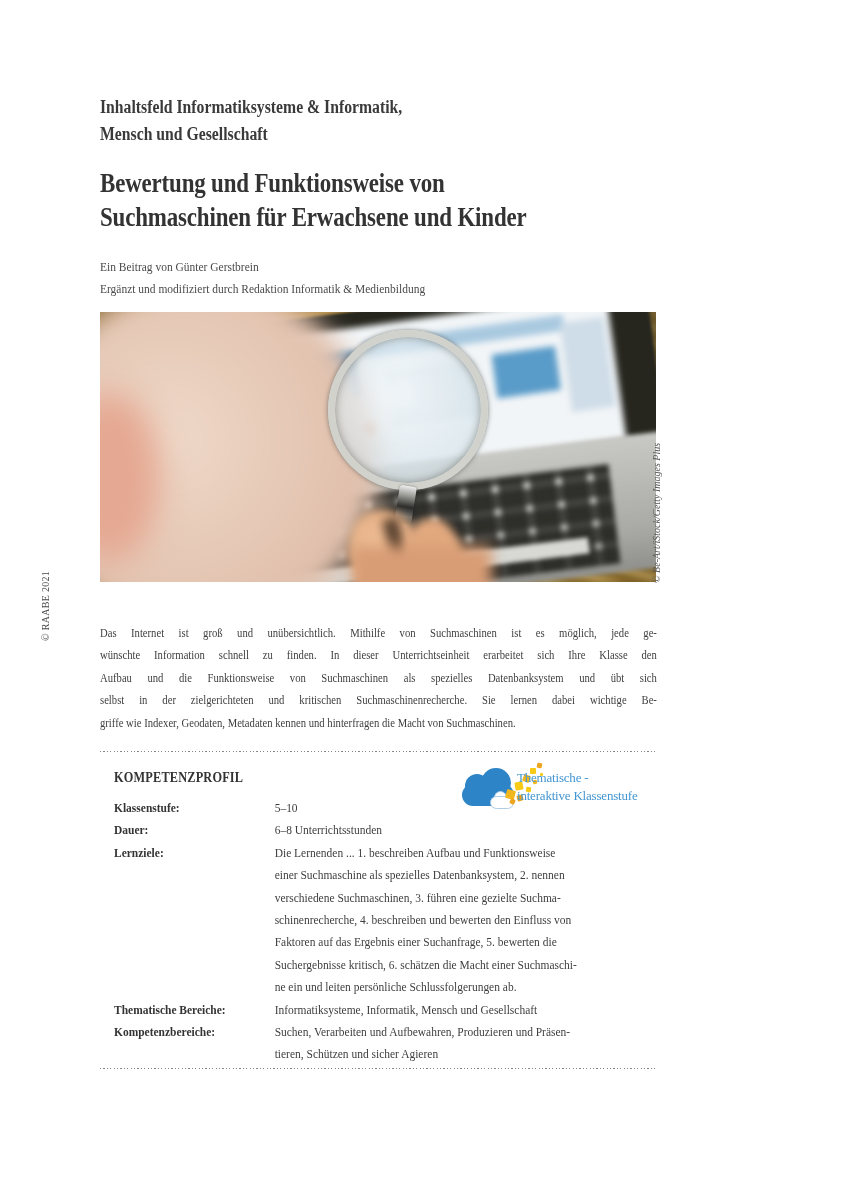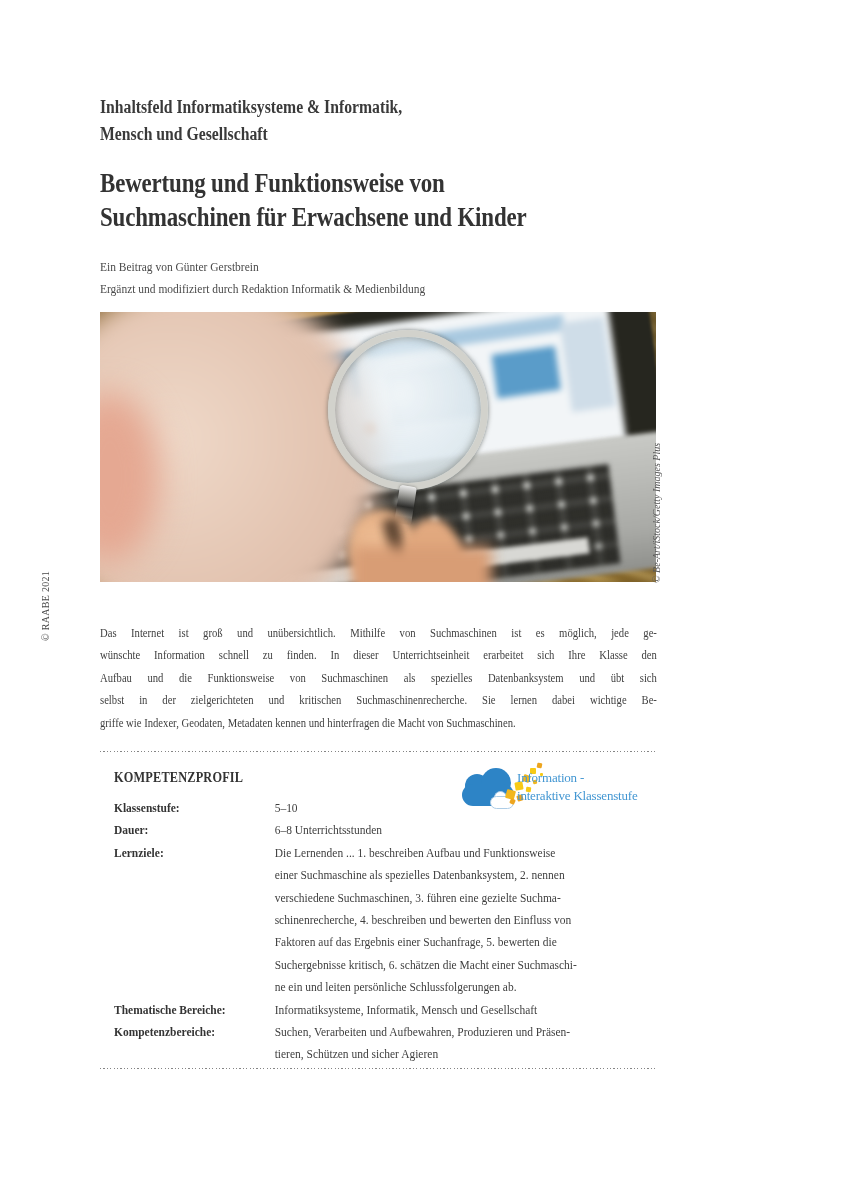--- a/index.html
+++ b/index.html
@@ -174,21 +174,21 @@
         <i class="pz" style="left: 63px; top: 13px; width: 7px; height: 7px; background: rgb(242, 183, 29); transform: rotate(20deg);"></i>
         <i class="pz" style="left: 70px; top: 6px; width: 6px; height: 6px; background: rgb(247, 202, 22); transform: rotate(0deg);"></i>
         <i class="pz" style="left: 77px; top: 1px; width: 5px; height: 5px; background: rgb(237, 165, 31); transform: rotate(12deg);"></i>
         <i class="pz" style="left: 57px; top: 33px; width: 6px; height: 6px; background: rgb(237, 165, 31); transform: rotate(-18deg);"></i>
         <i class="pz" style="left: 66px; top: 25px; width: 5px; height: 5px; background: rgb(247, 202, 22); transform: rotate(8deg);"></i>
         <i class="pz" style="left: 73px; top: 18px; width: 4px; height: 4px; background: rgb(242, 183, 29); transform: rotate(-12deg);"></i>
         <i class="pz" style="left: 80px; top: 11px; width: 3px; height: 3px; background: rgb(247, 202, 22); transform: rotate(0deg);"></i>
         <i class="pz" style="left: 50px; top: 37px; width: 5px; height: 5px; background: rgb(237, 165, 31); transform: rotate(25deg);"></i>
       </div>
     <div class="txt" style="color: rgb(66, 150, 210);">
-      <div>Information -</div>
+      <div>Thematische -</div>
       <div>interaktive Klassenstufe</div>
     </div>
   </div>
 
   <div class="abs ktable">
       <div class="krow">
         <div class="klabel">Klassenstufe:</div>
         <div class="kvalue">
           <div>5–10</div>
         </div>

